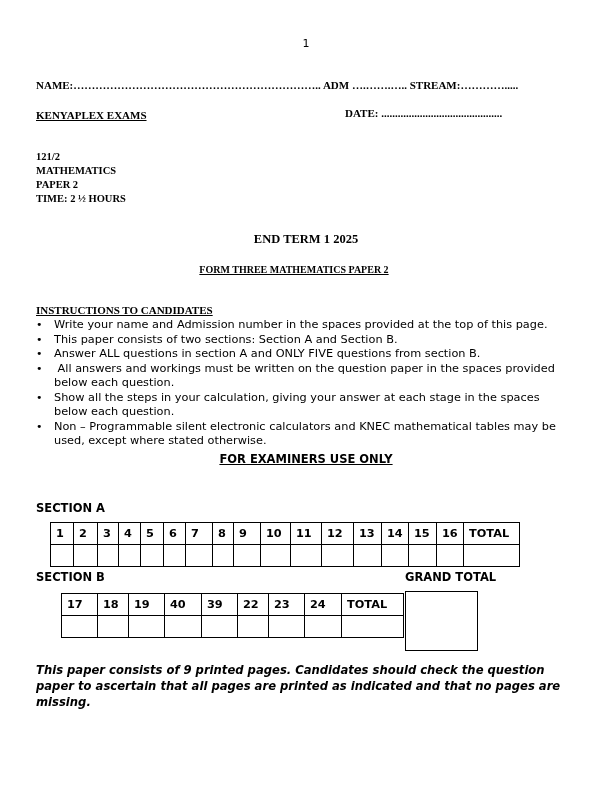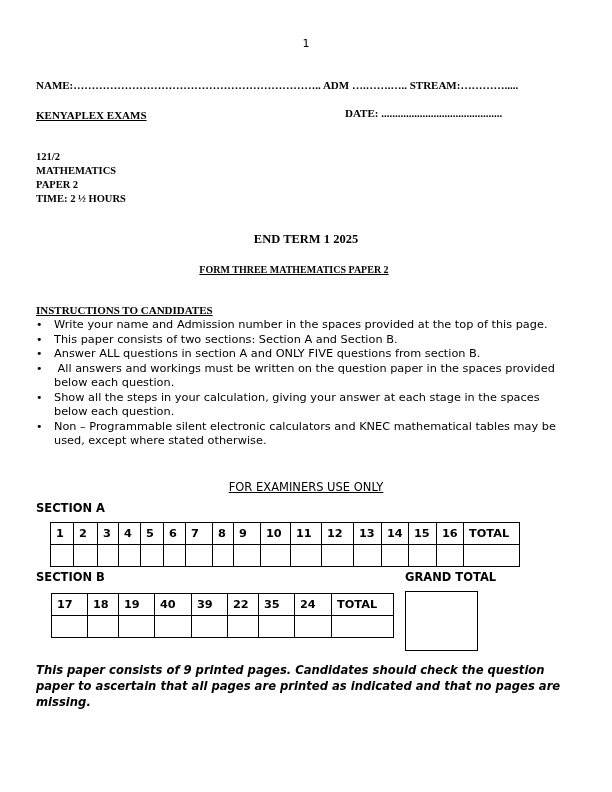--- a/index.html
+++ b/index.html
@@ -17,29 +17,29 @@
   #paper-code { top:150px; left:36px; font-size:10.5px; font-weight:bold; line-height:14px; }
 
   #exam-title { top:232px; left:0; width:612px; text-align:center; font-size:12.5px; font-weight:bold; }
   #exam-subtitle { top:264px; left:0; width:588px; text-align:center; font-size:10px; font-weight:bold; text-decoration:underline; }
 
   #instructions-heading { top:304px; left:36px; font-size:11px; font-weight:bold; text-decoration:underline; }
   #instructions-list { position:absolute; top:318px; left:36px; width:540px; margin:0; padding:0; list-style:none; font-size:11.3px; line-height:14.5px; }
   #instructions-list li { position:relative; padding-left:18px; }
   #instructions-list li .bullet { position:absolute; left:0; top:0; font-size:11px; }
 
-  #examiners-heading { top:480px; left:0; width:612px; text-align:center; font-size:11.5px; font-weight:normal; text-decoration:underline; }
+  #examiners-heading { top:452px; left:0; width:612px; text-align:center; font-size:11.5px; font-weight:bold; text-decoration:underline; }
   #section-a-label { top:501px; left:36px; font-size:11.5px; font-weight:bold; }
   #section-b-label { top:570px; left:36px; font-size:11.5px; font-weight:bold; }
   #grand-total-label { top:570px; left:405px; font-size:11.5px; font-weight:bold; }
 
   table.score { position:absolute; border-collapse:collapse; font-size:11.3px; font-weight:bold; table-layout:fixed; }
   table.score td { border:1px solid #000; padding:0 0 0 5px; vertical-align:middle; height:21px; }
   #section-a-table { top:522px; left:50px; }
-  #section-b-table { top:593px; left:51px; }
+  #section-b-table { top:593px; left:61px; }
 
   #grand-total-box { position:absolute; top:591px; left:405px; width:71px; height:58px; border:1px solid #000; }
 
   #footer-note { position:absolute; top:662px; left:36px; width:545px; font-size:11.6px; font-weight:bold; font-style:italic; line-height:16px; white-space:normal; }
 </style>
 </head>
 <body>
 
 <div class="abs sans" id="page-num">1</div>
 
@@ -148,21 +148,21 @@
       <col style="width:62px">
   </colgroup>
   <tbody>
       <tr>
     <td>17</td>
     <td>18</td>
     <td>19</td>
     <td>40</td>
     <td>39</td>
     <td>22</td>
-    <td>35</td>
+    <td>23</td>
     <td>24</td>
     <td>TOTAL</td>
   </tr>
   <tr>
     <td></td>
     <td></td>
     <td></td>
     <td></td>
     <td></td>
     <td></td>

